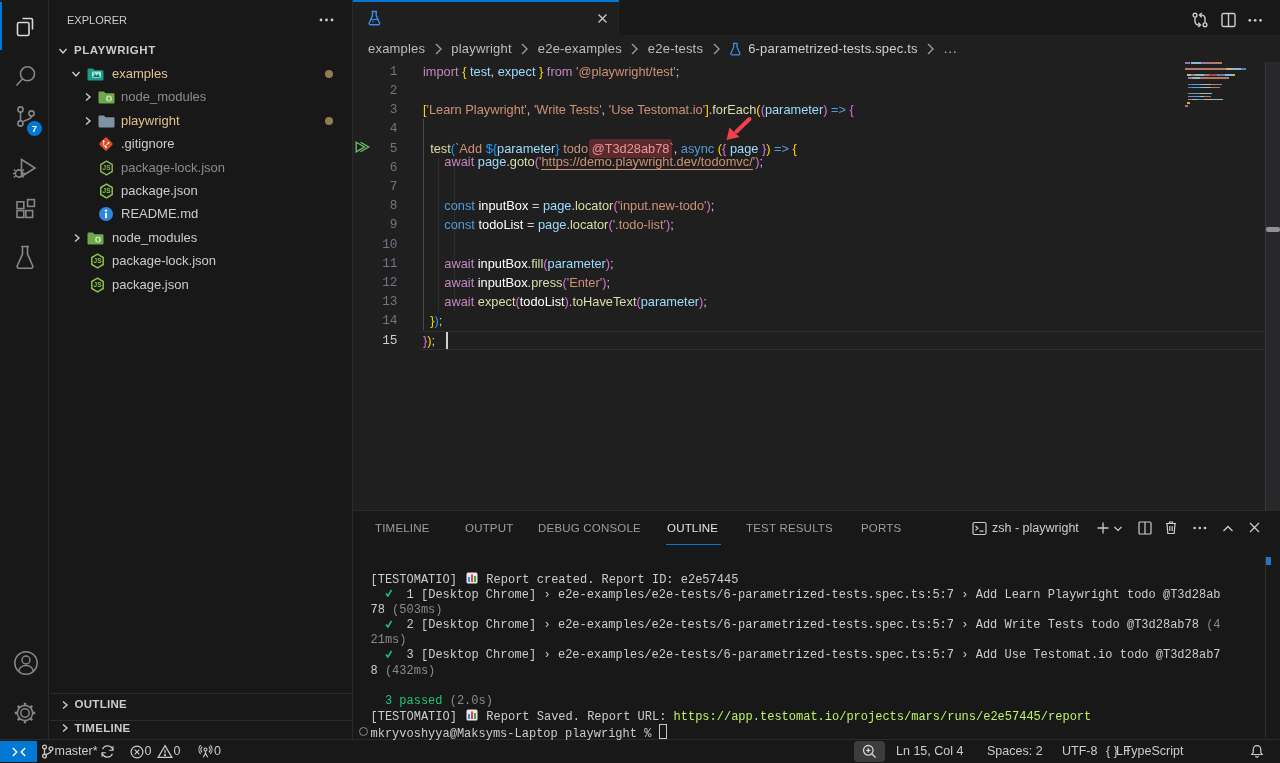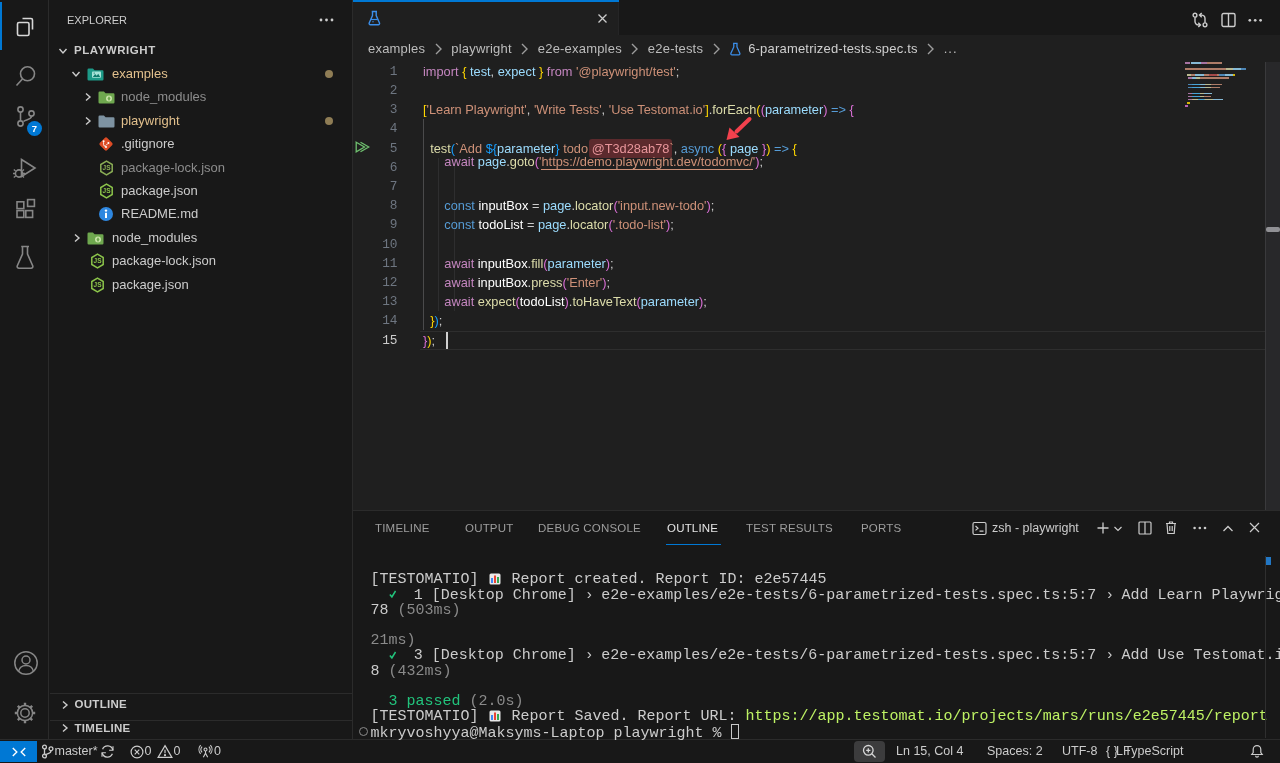--- a/index.html
+++ b/index.html
@@ -3,21 +3,21 @@
 <meta charset="utf-8">
 <style>
 html,body{margin:0;padding:0;width:1280px;height:763px;background:#1f1f1f;font-family:"Liberation Sans",sans-serif;overflow:hidden}
 #root{position:absolute;left:0;top:0;width:1280px;height:763px}
 .a{position:absolute}
 
 .pk{color:#c586c0}.bl{color:#569cd6}.fn{color:#dcdcaa}.vr{color:#9cdcfe}.cv{color:#ffffff}
 .st{color:#ce9178}.b1{color:#ffd700}.b2{color:#da70d6}.b3{color:#179fff}.pn{color:#cccccc}
 .cl{position:absolute;left:423px;font-family:Liberation Sans, sans-serif;font-size:12.8px;line-height:19.2px;height:19.2px;white-space:pre;color:#cccccc}
 .ln{position:absolute;left:353px;width:44.5px;text-align:right;font-family:"Liberation Mono",monospace;font-size:12.8px;line-height:19.2px;color:#6e7681}
-.tl{position:absolute;left:370.5px;font-family:"Liberation Mono",monospace;font-size:15px;line-height:15.2px;height:15.2px;white-space:pre;color:#cccccc}
+.tl{position:absolute;left:370.5px;font-family:"Liberation Mono",monospace;font-size:12px;line-height:15.2px;height:15.2px;white-space:pre;color:#cccccc}
 .gray{color:#8a8a8a}.grn{color:#22c37c}.sep{display:inline-block;width:7.31px;text-align:center}.mag{color:#bef264}
 .trow{position:absolute;left:50px;width:302px;height:23.4px;font-size:13px;color:#cccccc;line-height:23.4px}
 .ptab{position:absolute;top:510px;height:36px;line-height:36px;font-size:11.5px;color:#9d9d9d;letter-spacing:0.2px}
 .sbi{position:absolute;top:739px;height:24px;line-height:24px;font-size:12.5px;color:#cccccc}
 </style>
 </head>
 <body>
 <div id="root">
 
 <div class="a" style="left:0;top:0;width:1280px;height:763px;background:#1f1f1f"></div>
@@ -342,20 +342,23 @@
 <div class="tl" style="top:572.4px">[TESTOMATIO] <svg width="12" height="12" viewBox="0 0 12 12" style="vertical-align:-1.5px;margin:0 1.5px">
         <rect x="0.5" y="0.5" width="11" height="11" rx="1.5" fill="#e8e8e8"></rect>
         <rect x="2" y="5" width="2" height="5" fill="#4285f4"></rect>
         <rect x="5" y="2.5" width="2" height="7.5" fill="#ea4335"></rect>
         <rect x="8" y="4" width="2" height="6" fill="#34a853"></rect>
       </svg> Report created. Report ID: e2e57445</div>
 <div class="tl" style="top:587.6px">  <svg width="7.31" height="10" viewBox="0 0 7.31 10" style="vertical-align:-0.5px" fill="none" stroke="#22c37c" stroke-width="1.6">
         <path d="M0.9 5.6 L2.9 7.9 L6.6 1.9"></path>
       </svg>  1 [Desktop Chrome] <span class="sep">›</span> e2e-examples/e2e-tests/6-parametrized-tests.spec.ts:5:7 <span class="sep">›</span> Add Learn Playwright todo @T3d28ab</div>
 <div class="tl" style="top:602.8px">78 <span class="gray">(503ms)</span></div>
+<div class="tl" style="top:618px">  <svg width="7.31" height="10" viewBox="0 0 7.31 10" style="vertical-align:-0.5px" fill="none" stroke="#22c37c" stroke-width="1.6">
+        <path d="M0.9 5.6 L2.9 7.9 L6.6 1.9"></path>
+      </svg>  2 [Desktop Chrome] <span class="sep">›</span> e2e-examples/e2e-tests/6-parametrized-tests.spec.ts:5:7 <span class="sep">›</span> Add Write Tests todo @T3d28ab78 <span class="gray">(4</span></div>
 <div class="tl" style="top:633.2px"><span class="gray">21ms)</span></div>
 <div class="tl" style="top:648.4px">  <svg width="7.31" height="10" viewBox="0 0 7.31 10" style="vertical-align:-0.5px" fill="none" stroke="#22c37c" stroke-width="1.6">
         <path d="M0.9 5.6 L2.9 7.9 L6.6 1.9"></path>
       </svg>  3 [Desktop Chrome] <span class="sep">›</span> e2e-examples/e2e-tests/6-parametrized-tests.spec.ts:5:7 <span class="sep">›</span> Add Use Testomat.io todo @T3d28ab7</div>
 <div class="tl" style="top:663.6px">8 <span class="gray">(432ms)</span></div>
 <div class="tl" style="top:694px">  <span class="grn">3 passed</span> <span class="gray">(2.0s)</span></div>
 <div class="tl" style="top:709.2px">[TESTOMATIO] <svg width="12" height="12" viewBox="0 0 12 12" style="vertical-align:-1.5px;margin:0 1.5px">
         <rect x="0.5" y="0.5" width="11" height="11" rx="1.5" fill="#e8e8e8"></rect>
         <rect x="2" y="5" width="2" height="5" fill="#4285f4"></rect>
         <rect x="5" y="2.5" width="2" height="7.5" fill="#ea4335"></rect>

